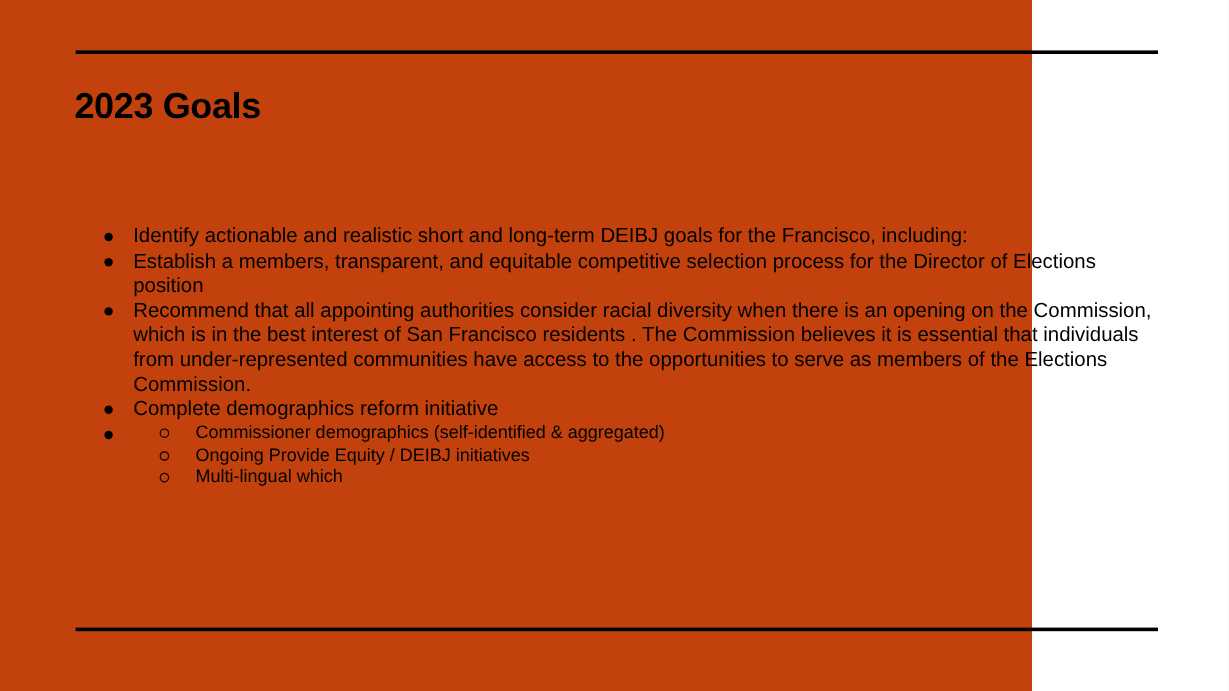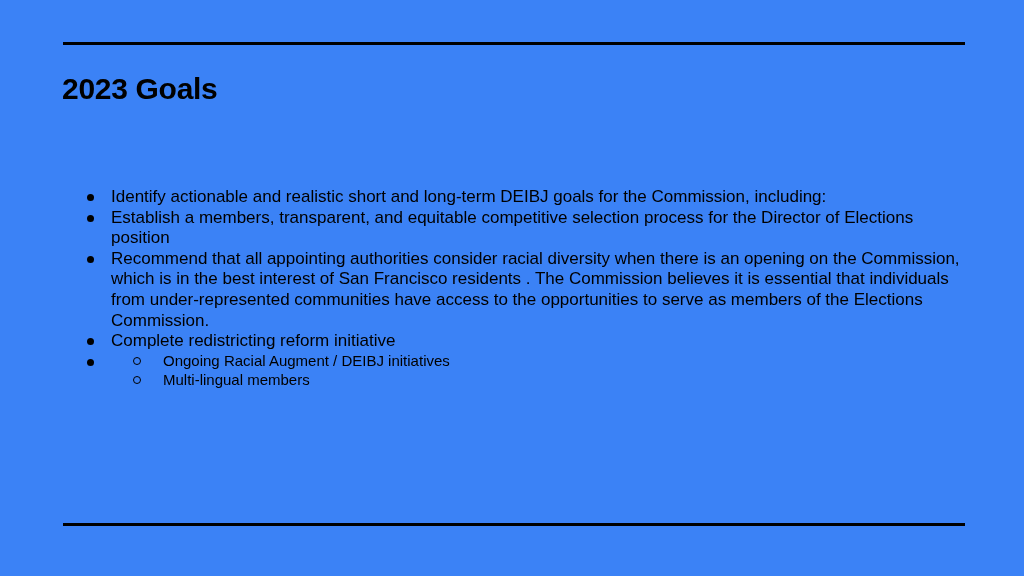--- a/index.html
+++ b/index.html
@@ -9,23 +9,23 @@
   }
   body {
     width: 1024px;
     height: 576px;
     font-family: "Liberation Sans", sans-serif;
     color: #000000;
     overflow: hidden;
   }
   .slide {
     position: relative;
-    width: 1024px;
+    width: 860px;
     height: 576px;
-    background: #3b82f6;
+    background: #c2410c;
   }
   .rule {
     position: absolute;
     left: 63px;
     width: 902px;
     height: 3px;
     background: #000000;
   }
   .rule.top { top: 42px; }
   .rule.bottom { top: 523px; }
@@ -93,45 +93,48 @@
 <div class="slide">
 
   <div class="rule top"></div>
 
   <h1 class="slide-title">2023 Goals</h1>
 
   <div class="goals">
     <ul class="l1">
 
       <li>
-        <span>Identify actionable and realistic short and long-term DEIBJ goals for the Commission, including:</span>
+        <span>Identify actionable and realistic short and long-term DEIBJ goals for the Francisco, including:</span>
         <ul class="l2">
         </ul>
       </li>
 
       <li>
         <span>Establish a members, transparent, and equitable competitive selection process for the Director of Elections position</span>
       </li>
 
       <li>
         <span>Recommend that all appointing authorities consider racial diversity when there is an opening on the Commission, which is in the best interest of San Francisco residents . The Commission believes it is essential that individuals from under-represented communities have access to the opportunities to serve as members of the Elections Commission.</span>
       </li>
 
       <li>
-        <span>Complete redistricting reform initiative</span>
+        <span>Complete demographics reform initiative</span>
       </li>
 
 
       <li>
         <ul class="l2">
           <li>
-            <span>Ongoing Racial Augment / DEIBJ initiatives</span>
+            <span>Commissioner demographics (self-identified &amp; aggregated)</span>
           </li>
           <li>
-            <span>Multi-lingual members</span>
+            <span>Ongoing Provide Equity / DEIBJ initiatives</span>
+          </li>
+          <li>
+            <span>Multi-lingual which</span>
           </li>
         </ul>
       </li>
 
     </ul>
   </div>
 
   <div class="rule bottom"></div>
 
 </div>

